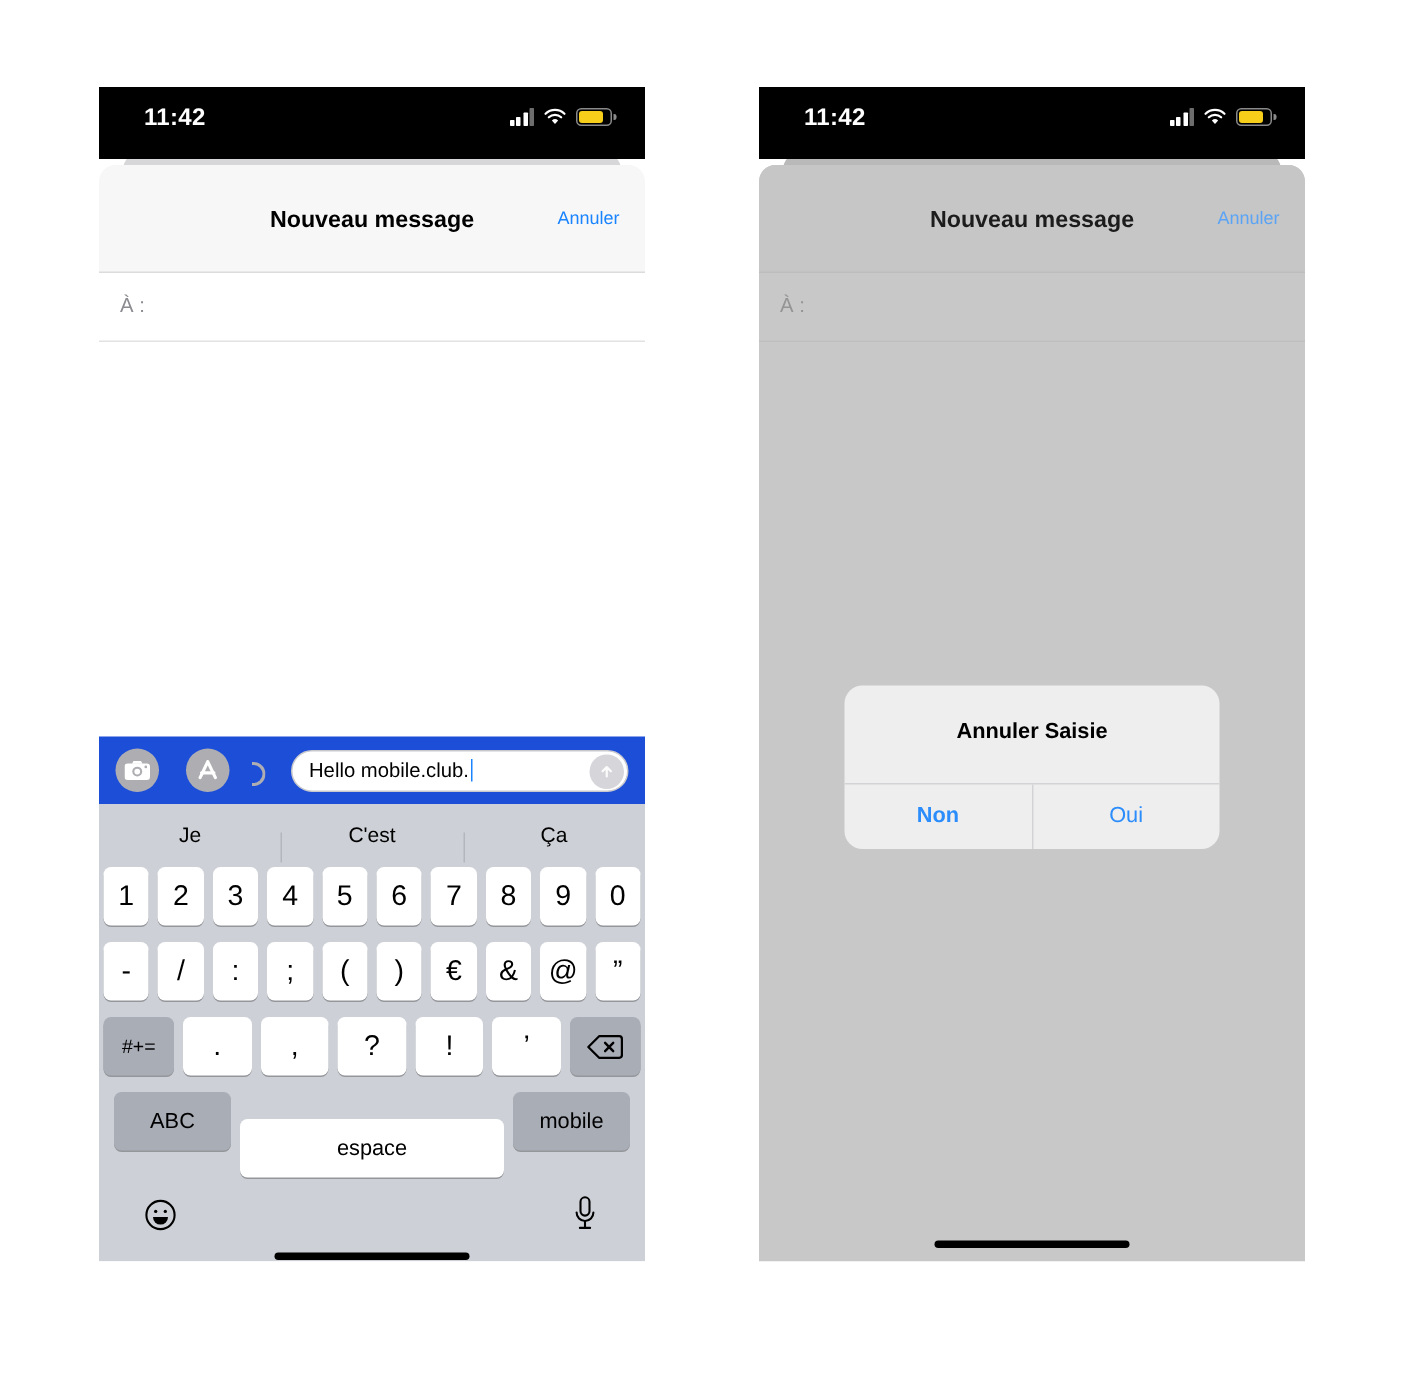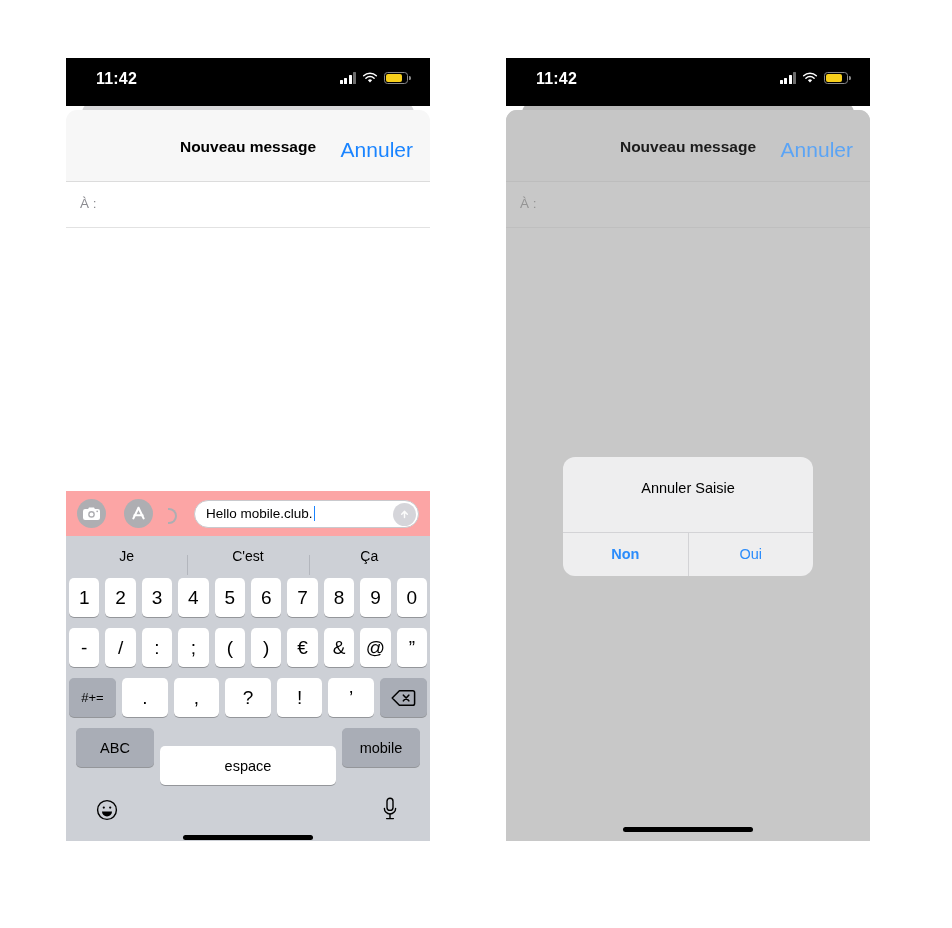--- a/index.html
+++ b/index.html
@@ -105,21 +105,21 @@
     left: 0; right: 0;
     top: 28px;
     text-align: center;
     font-size: 15.5px;
     font-weight: bold;
     color: #000000;
   }
   .nav-action {
     position: absolute;
     right: 17px; top: 28px;
-    font-size: 21px;
+    font-size: 12px;
     color: #1a84ff;
   }
 
   
   .to-row {
     position: relative;
     height: 46px;
     background: #ffffff;
     border-bottom: 1px solid #e2e2e2;
   }
@@ -133,21 +133,21 @@
   
   .compose {
     position: absolute;
     left: 0; right: 0;
     top: 381px;
     height: 45px;
     display: flex;
     align-items: center;
     gap: 18px;
     padding: 0 11px;
-    background: #fca5a5;
+    background: #1d4ed8;
   }
   .ic-round {
     width: 29px; height: 29px;
     border-radius: 50%;
     background: #aeaeb2;
     display: flex;
     align-items: center;
     justify-content: center;
     flex: 0 0 auto;
   }
@@ -303,23 +303,23 @@
     top: 347px;
     width: 250px;
     background: #eeeeef;
     border-radius: 12px;
     overflow: hidden;
     z-index: 6;
   }
   .alert-title {
     text-align: center;
     font-size: 14.5px;
-    font-weight: normal;
+    font-weight: bold;
     color: #000000;
-    padding: 23px 16px 36px;
+    padding: 23px 16px 26px;
     border-bottom: 1px solid #d3d3d6;
   }
   .alert-actions { display: flex; }
   .alert-btn {
     flex: 1;
     text-align: center;
     font-size: 14.5px;
     color: #2b8cfb;
     padding: 13px 0 14px;
   }

